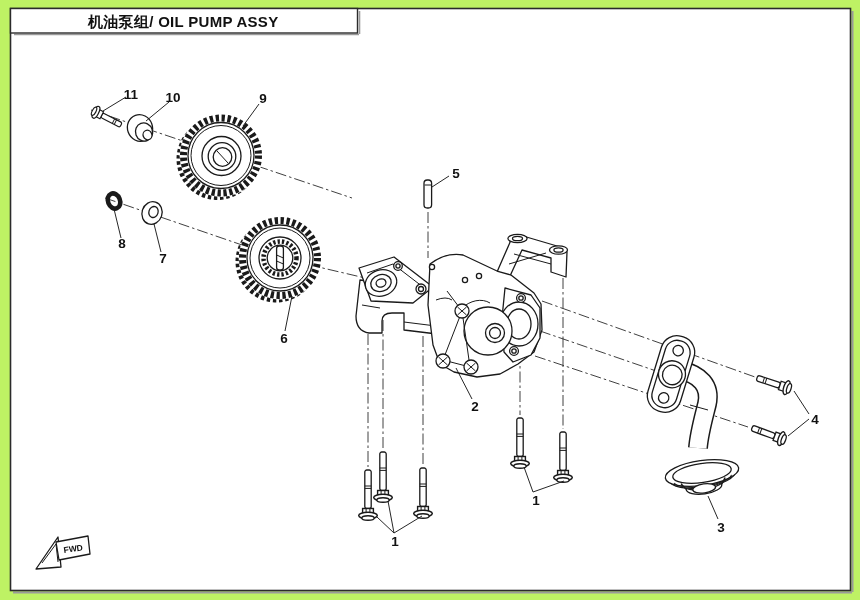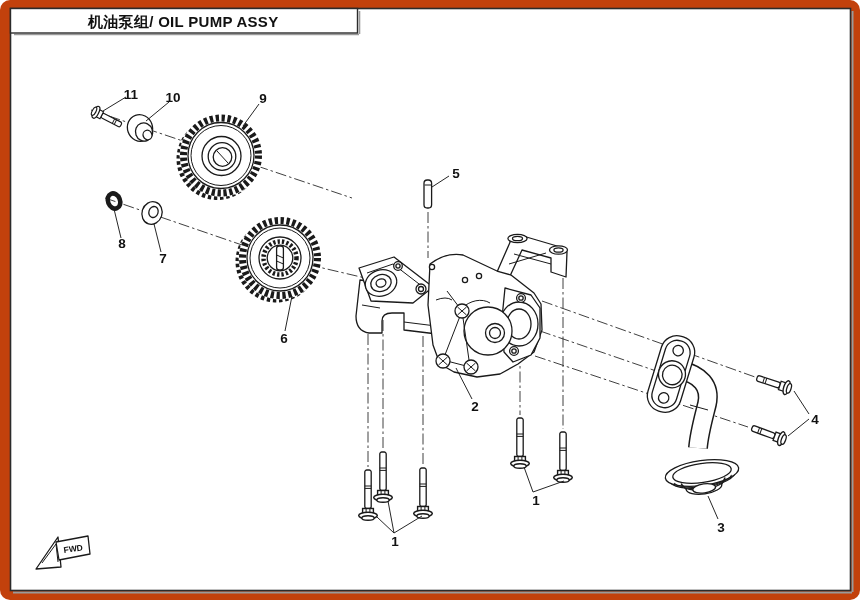--- a/index.html
+++ b/index.html
@@ -1,17 +1,17 @@
 <!DOCTYPE html>
 <html><head>
 <meta charset="utf-8">
 <style>
   html,body{margin:0;padding:0;background:#ffffff;}
-  .page{position:relative;width:860px;height:600px;background:#c2410c;overflow:hidden;
-        font-family:"Liberation Sans","DejaVu Sans",sans-serif;border-radius:10px;}
+  .page{position:relative;width:860px;height:600px;background:#bef264;overflow:hidden;
+        font-family:"Liberation Sans","DejaVu Sans",sans-serif;}
   svg text.callout{font-family:"Liberation Sans","DejaVu Sans",sans-serif;
         font-size:13.5px;font-weight:700;fill:#111;}
   svg text.title{font-family:"Liberation Sans","DejaVu Sans",sans-serif;
         font-size:15px;font-weight:700;fill:#111;letter-spacing:0.3px;}
   svg text.fwd{font-family:"Liberation Sans","DejaVu Sans",sans-serif;
         font-size:8.5px;font-weight:700;fill:#111;}
   .fw{stroke:#1a1a1a;fill:#ffffff;stroke-width:1.3;stroke-linejoin:round;}
   .axis{stroke:#2a2a2a;fill:none;stroke-width:0.9;stroke-dasharray:11 3 2.5 3;}
   .leader{stroke:#1a1a1a;fill:none;stroke-width:0.95;}
   .thin{stroke:#1a1a1a;fill:none;stroke-width:1;}

